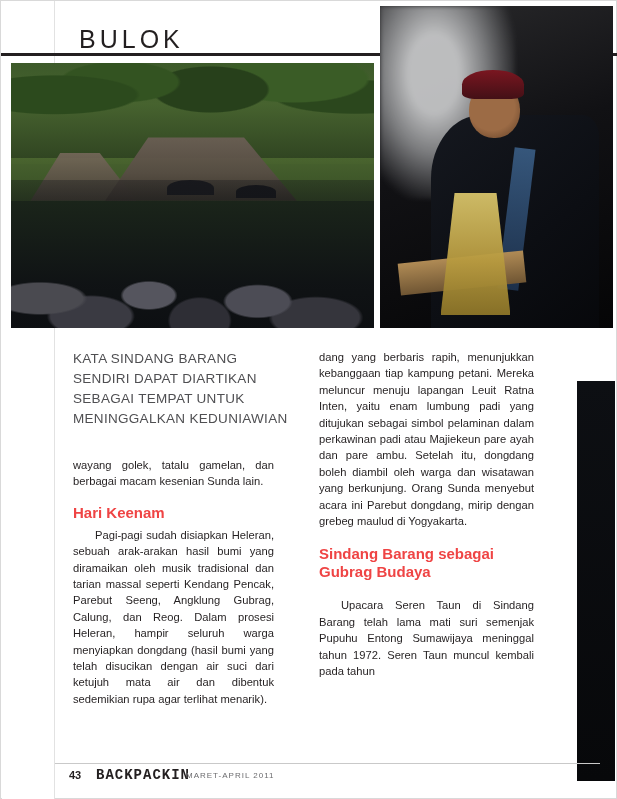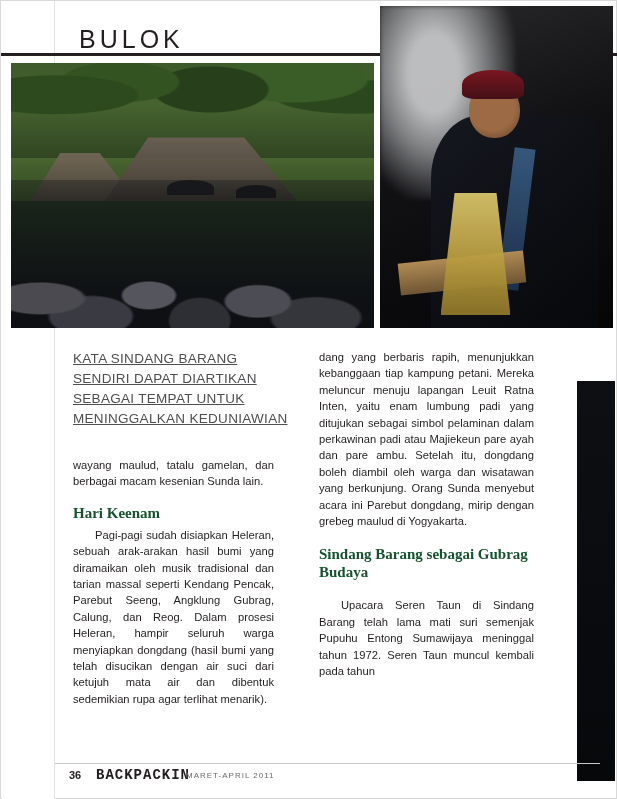--- a/index.html
+++ b/index.html
@@ -147,41 +147,39 @@
   .right-bleed{
     position:absolute;right:1px;top:380px;width:38px;height:400px;
     background:linear-gradient(180deg,#0d0f13 0%,#07080a 100%);
   }
   
   .lead{
     position:absolute;left:72px;top:348px;width:215px;
     font-size:13.5px;line-height:20px;color:#4f4f52;
     letter-spacing:.3px;
     text-transform:uppercase;
-    text-decoration:underline;
   }
   .col-left{
     position:absolute;left:72px;top:456px;width:218px;
   }
   .col-right{
     position:absolute;left:318px;top:348px;width:232px;
   }
   .body-text{
     font-size:11.2px;line-height:16.4px;color:#231f20;text-align:justify;
     margin:0 17px 0 0;
   }
   .body-text + .body-text{margin-top:0;}
   .indent{text-indent:22px;}
   .subhead{
-    color:#14532d;
+    color:#ef4444;
     font-size:15px;
     font-weight:700;
     margin:14px 0 5px 0;
     line-height:18px;
-    font-family:Liberation Serif, serif;
   }
   .subhead.first{margin-top:16px;}
   
   .footer-rule{
     position:absolute;left:54px;top:762px;width:545px;height:1px;background:#c9c9c9;
   }
   .folio{
     position:absolute;left:68px;top:768px;
     font-size:11px;font-weight:700;color:#231f20;
   }
@@ -228,29 +226,29 @@
     <div class="ph-r-hat"></div>
     <div class="ph-r-wood"></div>
     <div class="ph-r-straw"></div>
   </div>
 
   <div class="right-bleed"></div>
 
   <div class="lead">KATA SINDANG BARANG SENDIRI DAPAT DIARTIKAN SEBAGAI TEMPAT UNTUK MENINGGALKAN KEDUNIAWIAN</div>
 
   <div class="col-left">
-    <p class="body-text">wayang maulud, tatalu gamelan, dan berbagai macam kesenian Sunda lain.</p>
+    <p class="body-text">wayang golek, tatalu gamelan, dan berbagai macam kesenian Sunda lain.</p>
     <h2 class="subhead">Hari Keenam</h2>
     <p class="body-text indent">Pagi-pagi sudah disiapkan Heleran, sebuah arak-arakan hasil bumi yang diramaikan oleh musik tradisional dan tarian massal seperti Kendang Pencak, Parebut Seeng, Angklung Gubrag, Calung, dan Reog. Dalam prosesi Heleran, hampir seluruh warga menyiapkan dongdang (hasil bumi yang telah disucikan dengan air suci dari ketujuh mata air dan dibentuk sedemikian rupa agar terlihat menarik).</p>
   </div>
 
   <div class="col-right">
     <p class="body-text">dang yang berbaris rapih, menunjukkan kebanggaan tiap kampung petani. Mereka meluncur menuju lapangan Leuit Ratna Inten, yaitu enam lumbung padi yang ditujukan sebagai simbol pelaminan dalam perkawinan padi atau Majiekeun pare ayah dan pare ambu. Setelah itu, dongdang boleh diambil oleh warga dan wisatawan yang berkunjung. Orang Sunda menyebut acara ini Parebut dongdang, mirip dengan grebeg maulud di Yogyakarta.</p>
     <h2 class="subhead first">Sindang Barang sebagai Gubrag Budaya</h2>
     <p class="body-text indent" style="margin-top:16px">Upacara Seren Taun di Sindang Barang telah lama mati suri semenjak Pupuhu Entong Sumawijaya meninggal tahun 1972. Seren Taun muncul kembali pada tahun</p>
   </div>
 
   <div class="footer-rule"></div>
-  <div class="folio">36</div>
+  <div class="folio">43</div>
   <div class="footer-brand">BACKPACKIN</div>
   <div class="footer-issue">MARET-APRIL 2011</div>
 
 </div>
 
 </body></html>

